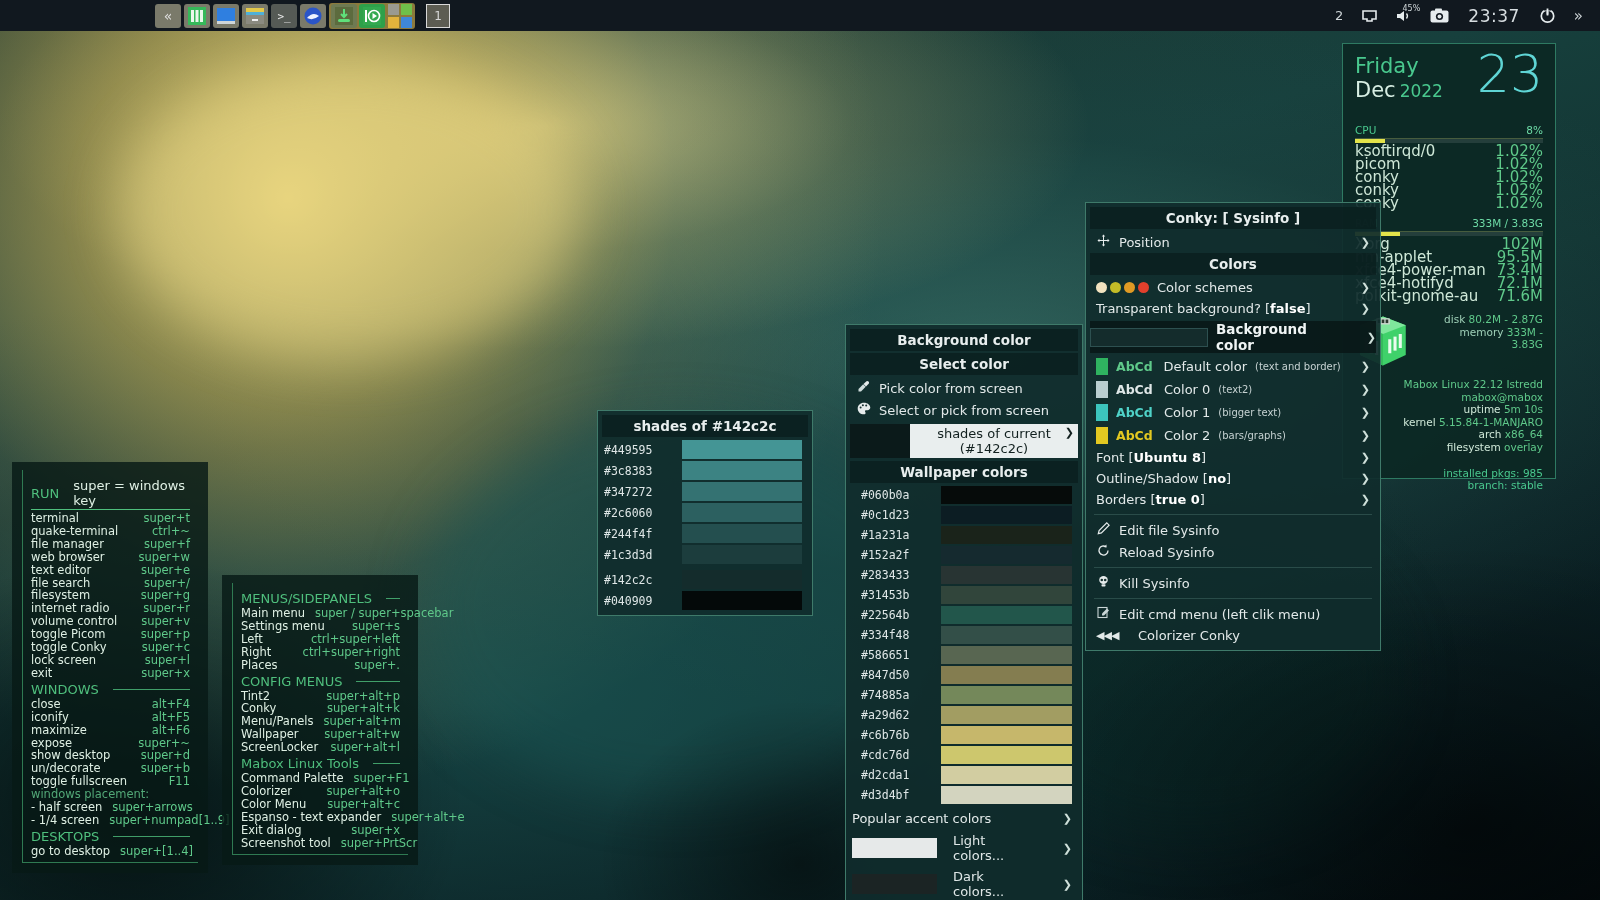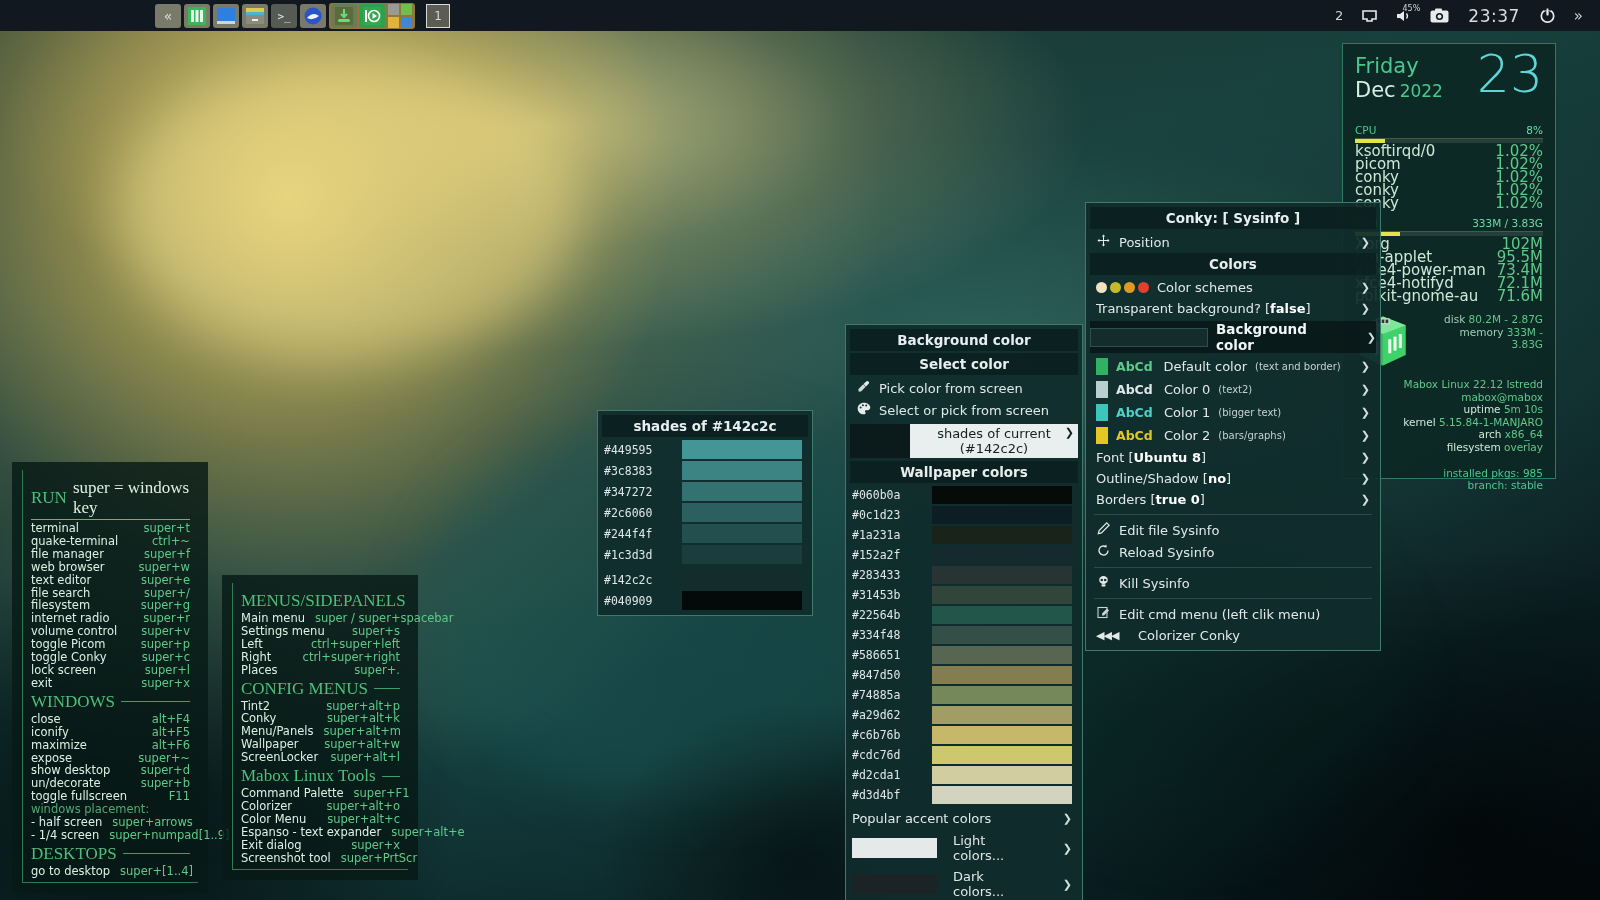--- a/index.html
+++ b/index.html
@@ -98,21 +98,21 @@
   .bgcolor-row{
     display:flex; align-items:center; gap:8px; margin:2px 4px 2px 4px;
     background:rgba(8,22,22,0.85);
   }
   .bgcolor-chip{ width:118px; height:19px; background:#142c2c; border:1px solid #2d5050; flex:none;}
   .bgcolor-label{ font-weight:bold; color:#f0f5f5; font-size:13.5px;}
 
   
   #bg-menu{ left:845px; top:324px; width:238px; }
   .wp-row{ display:flex; align-items:center; gap:6px; padding:1px 10px 1px 6px;}
-  .wp-hex{ width:74px; font-family:"DejaVu Sans Mono","Liberation Mono",monospace; font-size:11.5px; color:#dfe7e7; }
+  .wp-hex{ width:74px; font-family:"DejaVu Sans Mono","Liberation Mono",monospace; font-size:11.5px; color:#dfe7e7;margin-left:9px; }
   .wp-bar{ flex:1; height:18px; display:block; }
   .current-row{
     display:flex; align-items:stretch; margin:3px 4px;
   }
   .current-chip{ width:60px; background:#0b1a1a; }
   .current-label{
     flex:1; background:#e9eeee; color:#12201f; font-weight:500;
     text-align:center; padding:2px 6px; font-size:13px; position:relative;
   }
   .current-label .car{ position:absolute; right:4px; top:2px; color:#12201f; font-size:11px;}
@@ -131,23 +131,22 @@
     background:rgba(7,26,22,0.82);
     padding:8px 10px 10px 10px;
     font-size:11.5px;
     color:#cfe3d6;
     z-index:20;
   }
   .kb-inner{ border:1px solid #2f7a52; border-top:none; border-right:none; padding:6px 8px 4px 8px; }
   #kb-run{ left:12px; top:462px; width:196px; }
   #kb-menus{ left:222px; top:575px; width:196px; }
   .kb-head{
-    display:flex; align-items:center; gap:6px; color:#4fbf7d; font-size:17px;
+    display:flex; align-items:center; gap:14px; color:#4fbf7d; font-size:13px;
     margin:2px 0 1px 0;
-    font-family:Liberation Serif, serif;
   }
   .kb-head .rule{ flex:1; height:1px; background:#4fbf7d; opacity:0.8; }
   .kb-head.run .rhs{ margin-left:auto; color:#dff0e4; }
   .kb-row{ display:flex; justify-content:space-between; gap:10px; line-height:12.9px; }
   .kb-row .k{ color:#dff0e4; white-space:nowrap; }
   .kb-row .v{ color:#5fc98a; white-space:nowrap; }
   .kb-sub{ color:#52a877; line-height:13px;}
   .kb-underline{ border-bottom:1px solid #4fbf7d; margin:1px 0 2px 0; }
 
   

